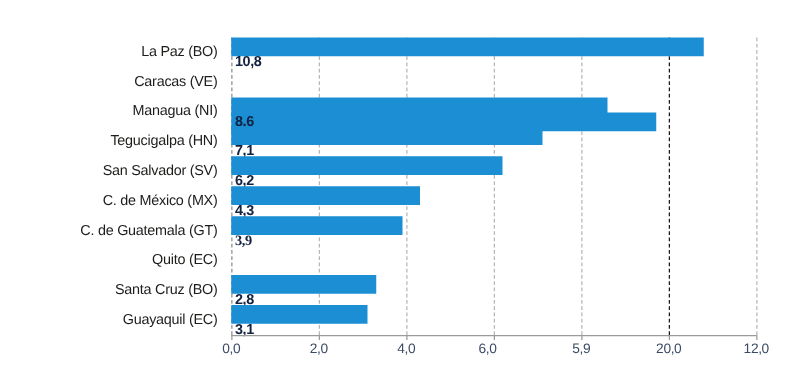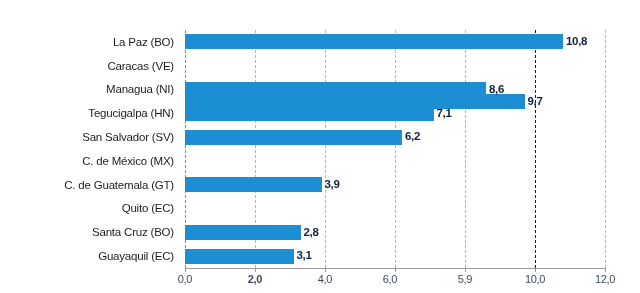--- a/index.html
+++ b/index.html
@@ -53,21 +53,22 @@
     top: 0;
     right: 0;
     bottom: 0;
   }
   .bar-row {
     position: absolute;
     left: 0;
     right: 0;
     height: 23.8px;
     display: flex;
-    align-items: center;
+    align-items: flex-start;
+    flex-direction: column;
   }
   .bar {
     height: 15px;
     background: #1b8ed4;
     flex: none;
   }
   .bar-value {
     font-size: 11.5px;
     font-weight: bold;
     color: #12213f;
@@ -177,21 +178,25 @@
           <div class="bar-value">8,6</div>
         </div>
         <div class="bar-row" style="top: 71.4px; height: 23.8px;">
           <div class="bar" title="Tegucigalpa (HN) 7,1" style="width: 248.5px; background: rgb(27, 142, 212);"></div>
           <div class="bar-value">7,1</div>
         </div>
         <div class="bar-row" style="top: 95.2px; height: 23.8px;">
           <div class="bar" title="San Salvador (SV) 6,2" style="width: 217px; background: rgb(27, 142, 212);"></div>
           <div class="bar-value">6,2</div>
         </div>
-        <div class="bar-row" style="top: 142.8px; height: 23.8px;">
+        <div class="bar-row" style="top: 119px; height: 23.8px;">
+          <div class="bar" title="C. de México (MX) 4,3" style="width: 150.5px; background: rgb(27, 142, 212);"></div>
+          <div class="bar-value">4,3</div>
+        </div>
+        <div class="bar-row" style="top: 142.8px; height: 23.8px; font-family: Liberation Serif, serif;">
           <div class="bar" title="C. de Guatemala (GT) 3,9" style="width: 136.5px; background: rgb(27, 142, 212);"></div>
           <div class="bar-value">3,9</div>
         </div>
         <div class="bar-row" style="top: 190.4px; height: 23.8px;">
           <div class="bar" title="Santa Cruz (BO) 3,3" style="width: 115.5px; background: rgb(27, 142, 212);"></div>
           <div class="bar-value">2,8</div>
         </div>
         <div class="bar-row" style="top: 214.2px; height: 23.8px;">
           <div class="bar" title="Guayaquil (EC) 3,1" style="width: 108.5px; background: rgb(27, 142, 212);"></div>
           <div class="bar-value">3,1</div>
@@ -204,21 +209,21 @@
       <div class="x-tick" style="left: 185px;"></div>
       <div class="x-tick" style="left: 255px;"></div>
       <div class="x-tick" style="left: 325px;"></div>
       <div class="x-tick" style="left: 395px;"></div>
       <div class="x-tick" style="left: 465px;"></div>
       <div class="x-tick" style="left: 535px;"></div>
       <div class="x-tick" style="left: 605px;"></div>
     </div>
   <div class="x-ticklabels">
       <div class="x-ticklabel" style="left: 0px;">0,0</div>
-      <div class="x-ticklabel" style="left: 70px; font-weight: bold;">2,0</div>
+      <div class="x-ticklabel" style="left: 70px;">2,0</div>
       <div class="x-ticklabel" style="left: 140px;">4,0</div>
       <div class="x-ticklabel" style="left: 205px;">6,0</div>
       <div class="x-ticklabel" style="left: 280px;">5,9</div>
-      <div class="x-ticklabel" style="left: 350px;">10,0</div>
+      <div class="x-ticklabel" style="left: 350px;">20,0</div>
       <div class="x-ticklabel" style="left: 420px;">12,0</div>
     </div>
 
 </div>
 
 </body></html>

